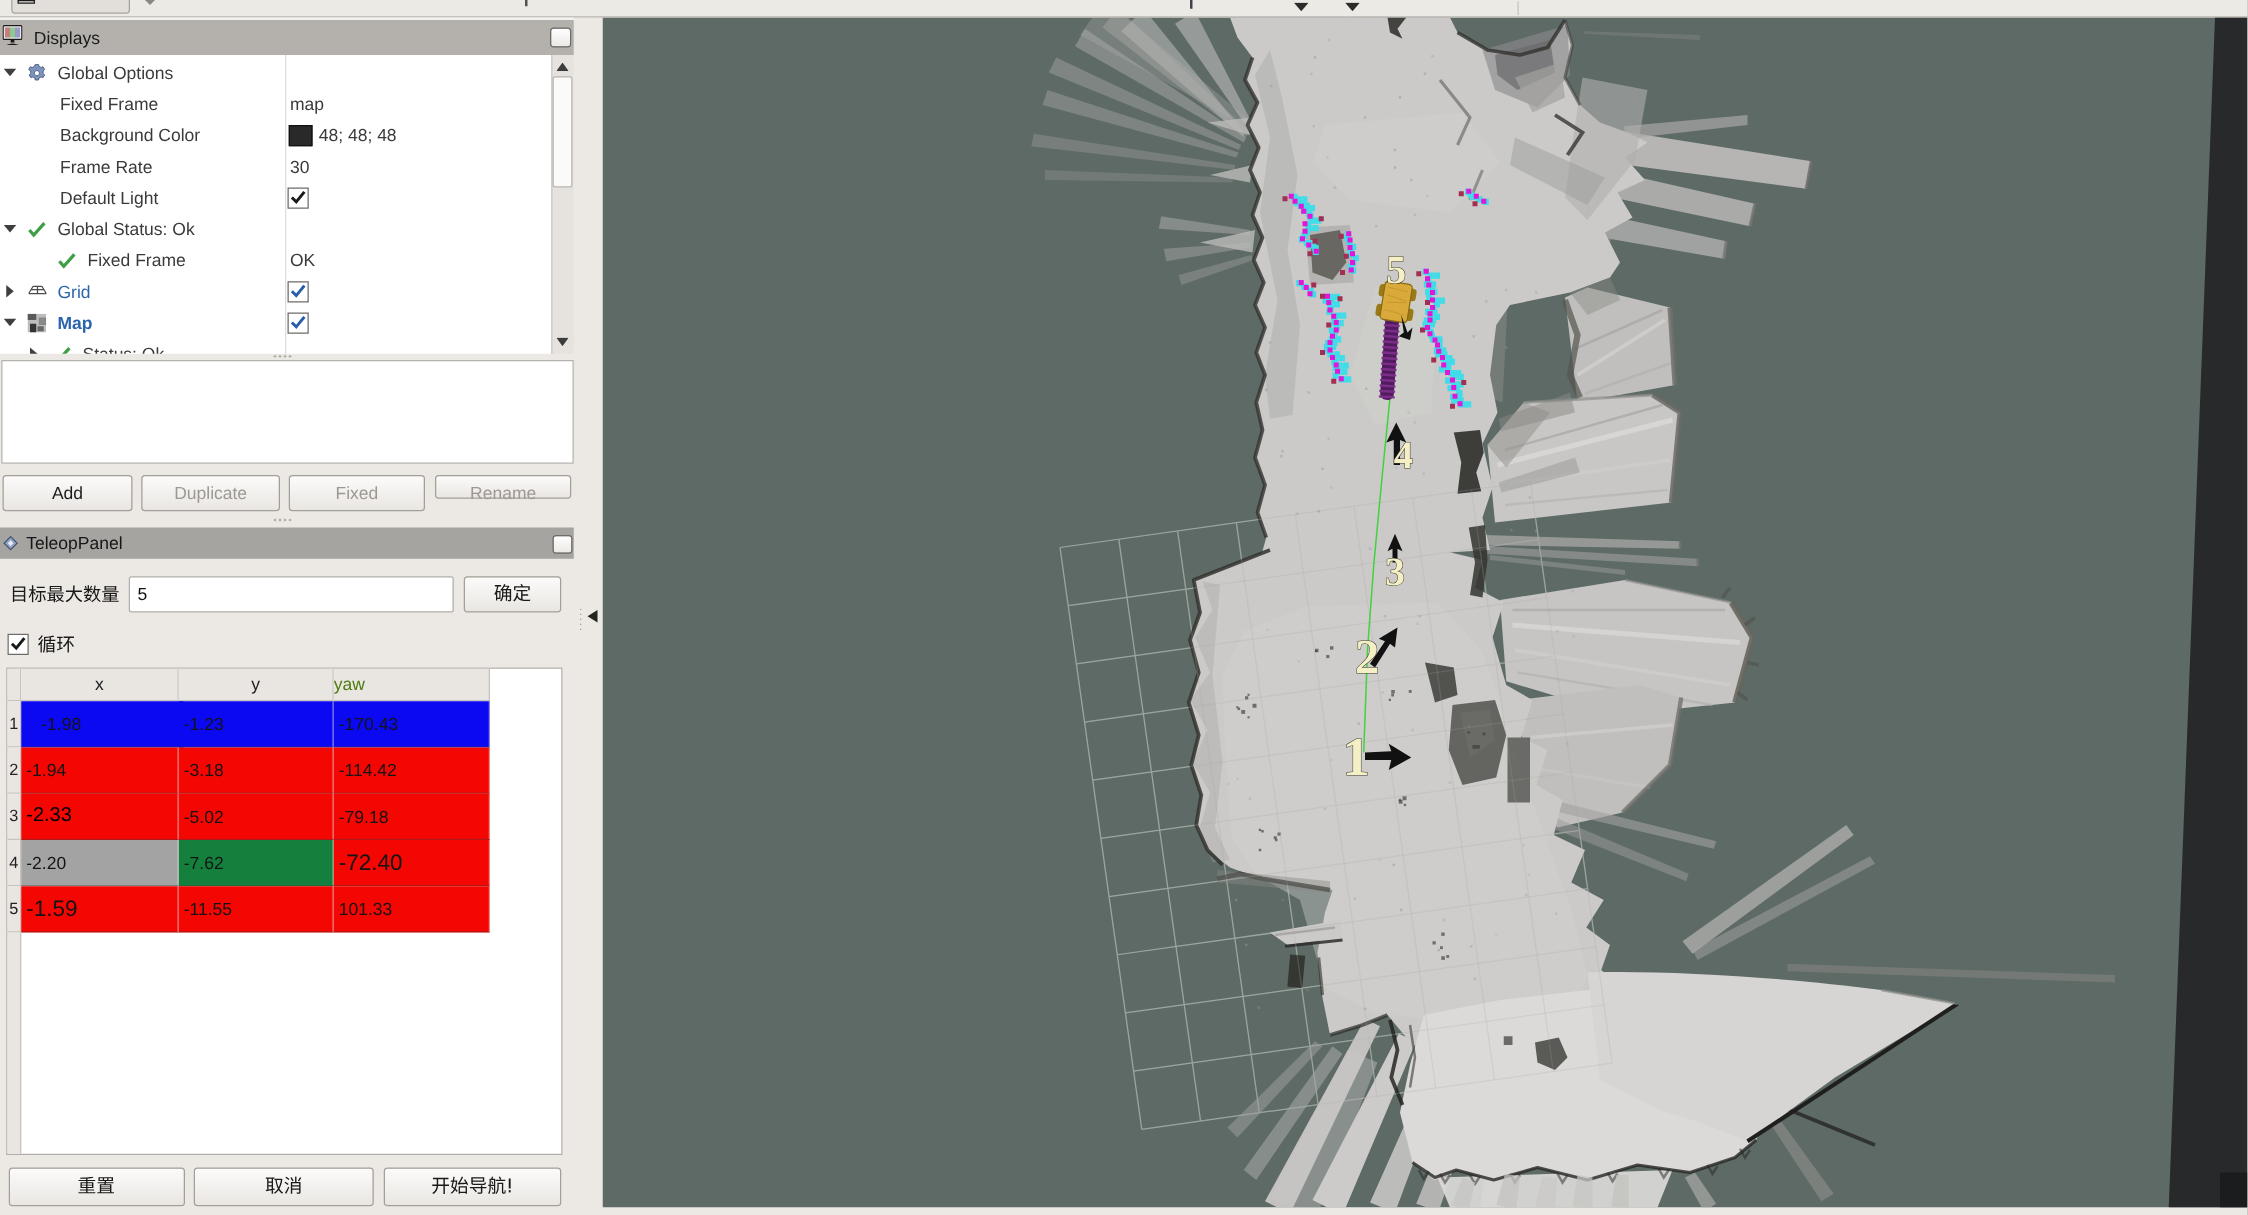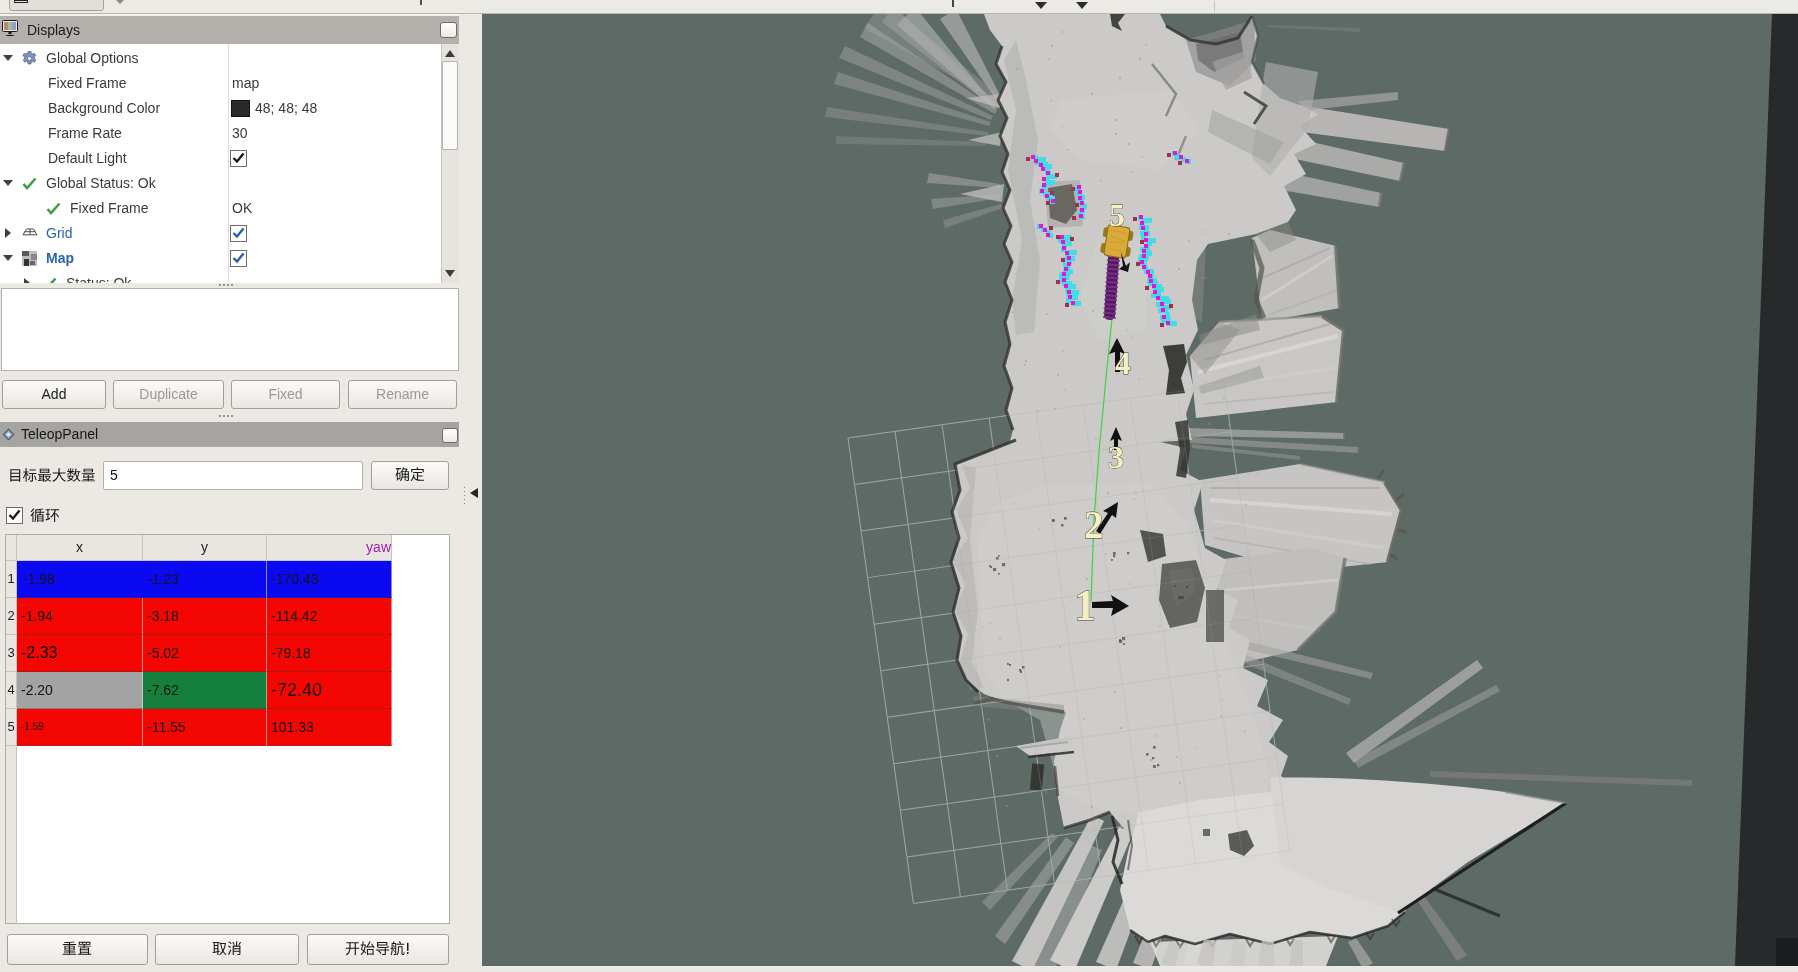--- a/index.html
+++ b/index.html
@@ -140,21 +140,21 @@
         <path d="M1.5 7 L5 11 L13.5 1.5" fill="none" stroke="#3f9e46" stroke-width="2.6"></path>
       </svg>
       <div class="rlab" style="left:66px">Status: Ok</div>
     </div>
   </div>
 <div class="abs" style="left:218px;top:284px;width:16px;height:2px;background-image:radial-gradient(circle,#9a968f 35%,transparent 40%);background-size:4px 2px"></div>
 <div class="abs" style="left:1px;top:288px;width:458px;height:83px;background:#fff;border:1px solid #b5b1ac"></div>
 <div class="btn" style="left:2px;top:380px;width:104px;height:29px;line-height:27px">Add</div>
 <div class="btn" style="left:113px;top:380px;width:111px;height:29px;line-height:27px;color:#9d9992">Duplicate</div>
 <div class="btn" style="left:231px;top:380px;width:109px;height:29px;line-height:27px;color:#9d9992">Fixed</div>
-<div class="btn" style="left:348px;top:380px;width:109px;height:29px;line-height:27px;color:#9d9992">Rename</div>
+<div class="btn" style="left:348px;top:380px;width:109px;height:19px;line-height:27px;color:#9d9992">Rename</div>
 <div class="abs" style="left:218px;top:415px;width:16px;height:2px;background-image:radial-gradient(circle,#9a968f 35%,transparent 40%);background-size:4px 2px"></div>
 <div class="abs" style="left:0;top:422px;width:459px;height:25px;background:#a6a4a0"></div>
 <svg class="abs" style="left:2px;top:428px" width="13" height="13" viewBox="0 0 13 13">
 <rect x="2.8" y="2.8" width="7.4" height="7.4" transform="rotate(45 6.5 6.5)" fill="#93a5c4" stroke="#45546e" stroke-width="1"></rect>
 <rect x="4.9" y="4.9" width="3.2" height="3.2" transform="rotate(45 6.5 6.5)" fill="#e8ecf4"></rect>
   </svg>
 <div class="abs" style="left:21px;top:422px;height:25px;line-height:25px;font-size:14px;color:#161616">TeleopPanel</div>
 <div class="abs" style="left:442px;top:428px;width:16px;height:15px;border:1px solid #6e6b68;border-radius:3px;background:linear-gradient(#ffffff,#ebe9e5)"></div>
 <svg style="position:absolute;left:8.0px;top:468.0px;" width="89" height="17">
     <g fill="#1a1a1a">
@@ -182,39 +182,39 @@
 <svg style="position:absolute;left:30.0px;top:508.0px;" width="32" height="18">
     <g fill="#1a1a1a">
       <use href="#g8" transform="translate(0.00,12.90) scale(0.0150,-0.0150)"></use>
       <use href="#g9" transform="translate(15.00,12.90) scale(0.0150,-0.0150)"></use>
     </g>
   </svg>
 <div class="abs" style="left:5px;top:534px;width:445px;height:390px;background:#fff;border:1px solid #b1ada8"></div>
 <div class="abs" style="left:6px;top:535px;width:11px;height:26px;background:#e9e6e2;border-right:1px solid #c6c3be;border-bottom:1px solid #c6c3be;font-size:14px;color:#222;text-align:center;line-height:25px"></div>
 <div class="abs" style="left:17px;top:535px;width:126px;height:26px;background:#e9e6e2;border-right:1px solid #c6c3be;border-bottom:1px solid #c6c3be;font-size:14px;color:#222;text-align:center;line-height:25px">x</div>
 <div class="abs" style="left:143px;top:535px;width:124px;height:26px;background:#e9e6e2;border-right:1px solid #c6c3be;border-bottom:1px solid #c6c3be;font-size:14px;color:#222;text-align:center;line-height:25px">y</div>
-<div class="abs" style="left:267px;top:535px;width:125px;height:26px;background:#e9e6e2;border-right:1px solid #c6c3be;border-bottom:1px solid #c6c3be;font-size:14px;color:#a21caf;text-align:right;line-height:25px">yaw</div>
+<div class="abs" style="left:267px;top:535px;width:125px;height:26px;background:#e9e6e2;border-right:1px solid #c6c3be;border-bottom:1px solid #c6c3be;font-size:14px;color:#4d7c0f;text-align:left;line-height:25px">yaw</div>
 <div class="abs" style="left:6px;top:561px;width:11px;height:37px;background:#e9e6e2;border-right:1px solid #c6c3be;border-bottom:1px solid #c6c3be;font-size:13px;color:#222;text-align:center;line-height:36px">1</div>
-<div class="abs" style="left:17px;top:561px;width:130px;height:37px;background:#0b09f1;border-right:1px solid rgba(235,235,235,.55);border-bottom:1px solid rgba(60,60,60,.35);font-size:14px;color:#141414;line-height:36px;padding-left:6px">-1.98</div>
+<div class="abs" style="left:17px;top:561px;width:130px;height:37px;background:#0b09f1;border-right:1px solid rgba(235,235,235,.55);border-bottom:1px solid rgba(60,60,60,.35);font-size:14px;color:#141414;line-height:36px;padding-left:16px">-1.98</div>
 <div class="abs" style="left:143px;top:561px;width:124px;height:37px;background:#0b09f1;border-right:1px solid rgba(235,235,235,.55);border-bottom:1px solid rgba(60,60,60,.35);font-size:14px;color:#141414;line-height:36px;padding-left:4px">-1.23</div>
 <div class="abs" style="left:267px;top:561px;width:125px;height:37px;background:#0b09f1;border-right:1px solid rgba(235,235,235,.55);border-bottom:1px solid rgba(60,60,60,.35);font-size:14px;color:#141414;line-height:36px;padding-left:4px">-170.43</div>
 <div class="abs" style="left:6px;top:598px;width:11px;height:37px;background:#e9e6e2;border-right:1px solid #c6c3be;border-bottom:1px solid #c6c3be;font-size:13px;color:#222;text-align:center;line-height:36px">2</div>
 <div class="abs" style="left:17px;top:598px;width:126px;height:37px;background:#f40603;border-right:1px solid rgba(235,235,235,.55);border-bottom:1px solid rgba(60,60,60,.35);font-size:14px;color:#141414;line-height:36px;padding-left:4px">-1.94</div>
 <div class="abs" style="left:143px;top:598px;width:124px;height:37px;background:#f40603;border-right:1px solid rgba(235,235,235,.55);border-bottom:1px solid rgba(60,60,60,.35);font-size:14px;color:#141414;line-height:36px;padding-left:4px">-3.18</div>
 <div class="abs" style="left:267px;top:598px;width:125px;height:37px;background:#f40603;border-right:1px solid rgba(235,235,235,.55);border-bottom:1px solid rgba(60,60,60,.35);font-size:14px;color:#141414;line-height:36px;padding-left:4px">-114.42</div>
 <div class="abs" style="left:6px;top:635px;width:11px;height:37px;background:#e9e6e2;border-right:1px solid #c6c3be;border-bottom:1px solid #c6c3be;font-size:13px;color:#222;text-align:center;line-height:36px">3</div>
 <div class="abs" style="left:17px;top:635px;width:126px;height:37px;background:#f40603;border-right:1px solid rgba(235,235,235,.55);border-bottom:1px solid rgba(60,60,60,.35);font-size:16px;color:#000000;line-height:36px;padding-left:4px">-2.33</div>
 <div class="abs" style="left:143px;top:635px;width:124px;height:37px;background:#f40603;border-right:1px solid rgba(235,235,235,.55);border-bottom:1px solid rgba(60,60,60,.35);font-size:14px;color:#141414;line-height:36px;padding-left:4px">-5.02</div>
 <div class="abs" style="left:267px;top:635px;width:125px;height:37px;background:#f40603;border-right:1px solid rgba(235,235,235,.55);border-bottom:1px solid rgba(60,60,60,.35);font-size:14px;color:#141414;line-height:36px;padding-left:4px">-79.18</div>
 <div class="abs" style="left:6px;top:672px;width:11px;height:37px;background:#e9e6e2;border-right:1px solid #c6c3be;border-bottom:1px solid #c6c3be;font-size:13px;color:#222;text-align:center;line-height:36px">4</div>
 <div class="abs" style="left:17px;top:672px;width:126px;height:37px;background:#a3a3a3;border-right:1px solid rgba(235,235,235,.55);border-bottom:1px solid rgba(60,60,60,.35);font-size:14px;color:#141414;line-height:36px;padding-left:4px">-2.20</div>
 <div class="abs" style="left:143px;top:672px;width:124px;height:37px;background:#15803d;border-right:1px solid rgba(235,235,235,.55);border-bottom:1px solid rgba(60,60,60,.35);font-size:14px;color:#141414;line-height:36px;padding-left:4px">-7.62</div>
 <div class="abs" style="left:267px;top:672px;width:125px;height:37px;background:#f40603;border-right:1px solid rgba(235,235,235,.55);border-bottom:1px solid rgba(60,60,60,.35);font-size:18px;color:#141414;line-height:36px;padding-left:4px">-72.40</div>
 <div class="abs" style="left:6px;top:709px;width:11px;height:37px;background:#e9e6e2;border-right:1px solid #c6c3be;border-bottom:1px solid #c6c3be;font-size:13px;color:#222;text-align:center;line-height:36px">5</div>
-<div class="abs" style="left:17px;top:709px;width:126px;height:37px;background:#f40603;border-right:1px solid rgba(235,235,235,.55);border-bottom:1px solid rgba(60,60,60,.35);font-size:10px;color:#141414;line-height:36px;padding-left:4px">-1.59</div>
+<div class="abs" style="left:17px;top:709px;width:126px;height:37px;background:#f40603;border-right:1px solid rgba(235,235,235,.55);border-bottom:1px solid rgba(60,60,60,.35);font-size:18px;color:#141414;line-height:36px;padding-left:4px">-1.59</div>
 <div class="abs" style="left:143px;top:709px;width:124px;height:37px;background:#f40603;border-right:1px solid rgba(235,235,235,.55);border-bottom:1px solid rgba(60,60,60,.35);font-size:14px;color:#141414;line-height:36px;padding-left:4px">-11.55</div>
 <div class="abs" style="left:267px;top:709px;width:125px;height:37px;background:#f40603;border-right:1px solid rgba(235,235,235,.55);border-bottom:1px solid rgba(60,60,60,.35);font-size:14px;color:#141414;line-height:36px;padding-left:4px">101.33</div>
 <div class="abs" style="left:6px;top:746px;width:11px;height:177px;background:#e9e6e2;border-right:1px solid #c6c3be"></div>
 <div class="btn" style="left:7px;top:934px;width:141px;height:31px"></div>
 <svg style="position:absolute;left:62.0px;top:941.0px;" width="32" height="18">
     <g fill="#1a1a1a">
       <use href="#g10" transform="translate(0.00,12.90) scale(0.0150,-0.0150)"></use>
       <use href="#g11" transform="translate(15.00,12.90) scale(0.0150,-0.0150)"></use>
     </g>
   </svg>

